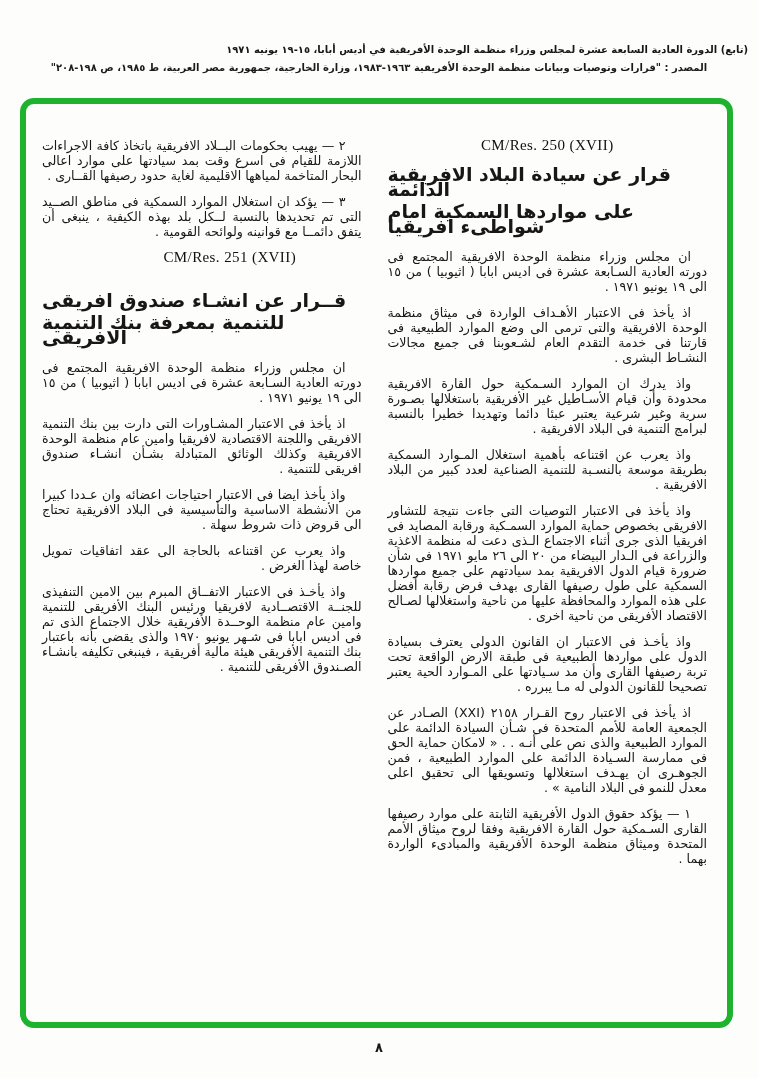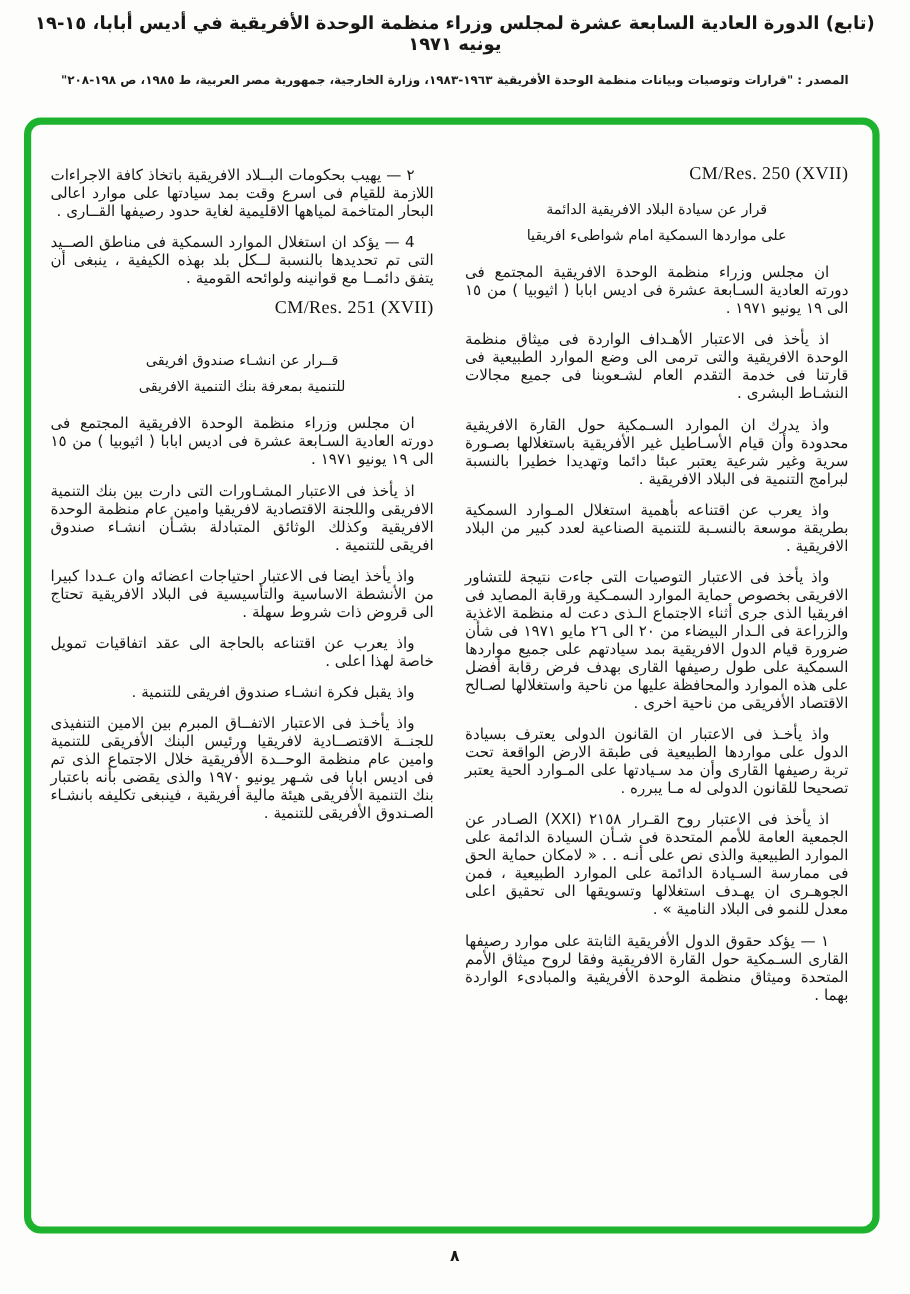--- a/index.html
+++ b/index.html
@@ -5,23 +5,23 @@
   html,body{margin:0;padding:0;}
   body{
     width:758px;height:1078px;
     background:#fdfdfb;
     position:relative;
     font-family:"DejaVu Sans",sans-serif;
     color:#181715;
     overflow:hidden;
   }
   .header{
-    position:absolute;top:10px;left:10px;right:10px;
-    direction:rtl;text-align:center;
-    font-weight:bold;font-size:15px;letter-spacing:0;
+    position:absolute;top:44px;left:10px;right:10px;
+    direction:rtl;
+    font-weight:bold;font-size:10px;letter-spacing:0;
   }
   .source{
     position:absolute;top:62px;left:10px;right:10px;
     direction:rtl;text-align:center;
     font-weight:bold;font-size:10px;color:#1c1b19;
   }
   .frame{
     position:absolute;left:20px;top:98px;width:713px;height:930px;
     box-sizing:border-box;
     border:6px solid #1eb32e;
@@ -35,28 +35,28 @@
   }
   .col{
     flex:1 1 0;direction:rtl;text-align:justify;
     font-size:12.6px;line-height:15px;
   }
   .col p{
     margin:0 0 11px 0;
     text-indent:16px;
   }
   .res-id{
-    direction:ltr;text-align:right;
+    direction:ltr;text-align:center;
     font-family:"Liberation Serif","DejaVu Serif",serif;
     font-size:15px;letter-spacing:.4px;color:#111;
     margin:0 0 14px 0;
   }
   .res-id.indent{padding-left:56px;margin-top:8px;margin-bottom:28px;}
   .doc-title{
-    text-align:center;font-weight:normal;font-size:12px;
+    text-align:left;font-weight:bold;font-size:19px;
     margin:0 0 7px 0;text-indent:0;
   }
   .doc-title.last{margin-bottom:15px;}
   .page-number{
     position:absolute;left:0;right:0;top:1040px;
     text-align:center;font-weight:bold;font-size:13px;direction:rtl;
   }
 </style>
 </head>
 <body>
@@ -76,28 +76,27 @@
       <p>واذ يدرك ان الموارد السـمكية حول القارة الافريقية محدودة وأن قيام الأسـاطيل غير الأفريقية باستغلالها بصـورة سرية وغير شرعية يعتبر عبئا دائما وتهديدا خطيرا بالنسبة لبرامج التنمية فى البلاد الافريقية .</p>
       <p>واذ يعرب عن اقتناعه بأهمية استغلال المـوارد السمكية بطريقة موسعة بالنسـبة للتنمية الصناعية لعدد كبير من البلاد الافريقية .</p>
       <p>واذ يأخذ فى الاعتبار التوصيات التى جاءت نتيجة للتشاور الافريقى بخصوص حماية الموارد السمـكية ورقابة المصايد فى افريقيا الذى جرى أثناء الاجتماع الـذى دعت له منظمة الاغذية والزراعة فى الـدار البيضاء من ٢٠ الى ٢٦ مايو ١٩٧١ فى شأن ضرورة قيام الدول الافريقية بمد سيادتهم على جميع مواردها السمكية على طول رصيفها القارى بهدف فرض رقابة أفضل على هذه الموارد والمحافظة عليها من ناحية واستغلالها لصـالح الاقتصاد الأفريقى من ناحية اخرى .</p>
       <p>واذ يأخـذ فى الاعتبار ان القانون الدولى يعترف بسيادة الدول على مواردها الطبيعية فى طبقة الارض الواقعة تحت تربة رصيفها القارى وأن مد سـيادتها على المـوارد الحية يعتبر تصحيحا للقانون الدولى له مـا يبرره .</p>
       <p>اذ يأخذ فى الاعتبار روح القـرار ٢١٥٨ (XXI) الصـادر عن الجمعية العامة للأمم المتحدة فى شـأن السيادة الدائمة على الموارد الطبيعية والذى نص على أنـه . . « لامكان حماية الحق فى ممارسة السـيادة الدائمة على الموارد الطبيعية ، فمن الجوهـرى ان يهـدف استغلالها وتسويقها الى تحقيق اعلى معدل للنمو فى البلاد النامية » .</p>
       <p>١ — يؤكد حقوق الدول الأفريقية الثابتة على موارد رصيفها القارى السـمكية حول القارة الافريقية وفقا لروح ميثاق الأمم المتحدة وميثاق منظمة الوحدة الأفريقية والمبادىء الواردة بهما .</p>
     </div>
 
     <div class="col">
       <p>٢ — يهيب بحكومات البــلاد الافريقية باتخاذ كافة الاجراءات اللازمة للقيام فى اسرع وقت بمد سيادتها على موارد اعالى البحار المتاخمة لمياهها الاقليمية لغاية حدود رصيفها القــارى .</p>
-      <p>4 — يؤكد ان استغلال الموارد السمكية فى مناطق الصــيد التى تم تحديدها بالنسبة لــكل بلد بهذه الكيفية ، ينبغى أن يتفق دائمــا مع قوانينه ولوائحه القومية .</p>
+      <p>٣ — يؤكد ان استغلال الموارد السمكية فى مناطق الصــيد التى تم تحديدها بالنسبة لــكل بلد بهذه الكيفية ، ينبغى أن يتفق دائمــا مع قوانينه ولوائحه القومية .</p>
       <div class="res-id indent">CM/Res. 251 (XVII)</div>
       <div class="doc-title">قــرار عن انشـاء صندوق افريقى</div>
       <div class="doc-title last">للتنمية بمعرفة بنك التنمية الافريقى</div>
       <p>ان مجلس وزراء منظمة الوحدة الافريقية المجتمع فى دورته العادية السـابعة عشرة فى اديس ابابا ( اثيوبيا ) من ١٥ الى ١٩ يونيو ١٩٧١ .</p>
       <p>اذ يأخذ فى الاعتبار المشـاورات التى دارت بين بنك التنمية الافريقى واللجنة الاقتصادية لافريقيا وامين عام منظمة الوحدة الافريقية وكذلك الوثائق المتبادلة بشـأن انشـاء صندوق افريقى للتنمية .</p>
       <p>واذ يأخذ ايضا فى الاعتبار احتياجات اعضائه وان عـددا كبيرا من الأنشطة الاساسية والتأسيسية فى البلاد الافريقية تحتاج الى قروض ذات شروط سهلة .</p>
-      <p>واذ يعرب عن اقتناعه بالحاجة الى عقد اتفاقيات تمويل خاصة لهذا اعلى .</p>
-      <p>واذ يقبل فكرة انشـاء صندوق افريقى للتنمية .</p>
+      <p>واذ يعرب عن اقتناعه بالحاجة الى عقد اتفاقيات تمويل خاصة لهذا الغرض .</p>
       <p>واذ يأخـذ فى الاعتبار الاتفــاق المبرم بين الامين التنفيذى للجنــة الاقتصــادية لافريقيا ورئيس البنك الأفريقى للتنمية وامين عام منظمة الوحــدة الأفريقية خلال الاجتماع الذى تم فى اديس ابابا فى شـهر يونيو ١٩٧٠ والذى يقضى بأنه باعتبار بنك التنمية الأفريقى هيئة مالية أفريقية ، فينبغى تكليفه بانشـاء الصـندوق الأفريقى للتنمية .</p>
     </div>
 
   </div>
 </div>
 
 <div class="page-number">٨</div>
 
 </body></html>

